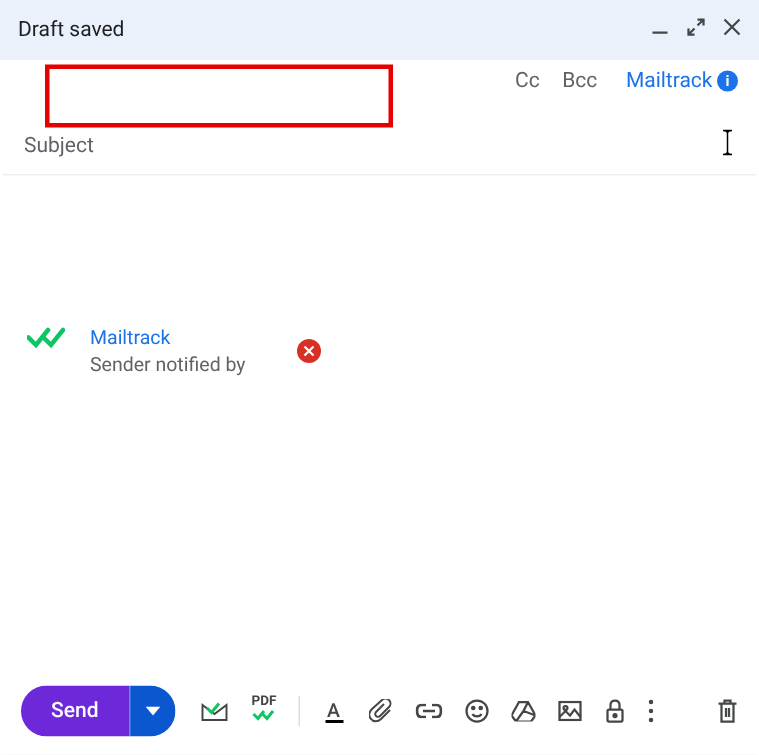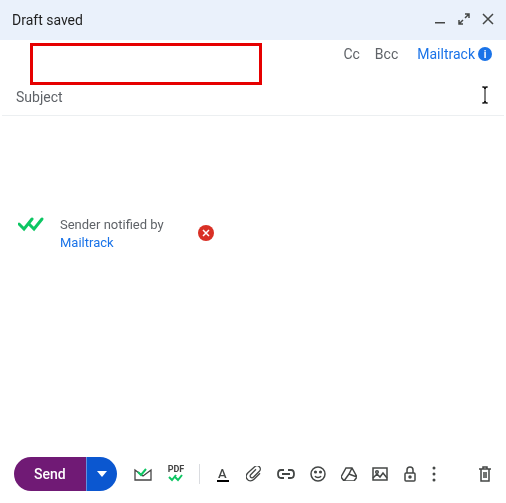--- a/index.html
+++ b/index.html
@@ -189,21 +189,21 @@
       align-items: center;
       padding: 12px 14px;
       gap: 6px;
     }
     .send-btn-group {
       display: flex;
       border-radius: 18px;
       overflow: hidden;
     }
     .send-btn {
-      background: #701a75;
+      background: #6d28d9;
       color: #fff;
       border: none;
       padding: 9px 20px;
       font-size: 14px;
       font-weight: 500;
       cursor: pointer;
       font-family: inherit;
     }
     .send-more {
       background: #0b57d0;
@@ -293,22 +293,22 @@
 
   <div class="body-area">
     <div class="mailtrack-box">
       <span class="double-check">
         <svg width="28" height="16" viewBox="0 0 28 16" fill="none" stroke="#0dc663" stroke-width="3" stroke-linecap="round">
             <path d="M1 8 L6 13 L14 3"></path>
             <path d="M11 8 L16 13 L24 3"></path>
           </svg>
       </span>
       <div>
+        <div class="notify-text"><span class="mailtrack-link">Mailtrack</span></div>
         <div class="notify-text">Sender notified by</div>
-        <div class="notify-text"><span class="mailtrack-link">Mailtrack</span></div>
       </div>
       <span class="close-red">
         <svg width="8" height="8" viewBox="0 0 8 8" stroke="#fff" stroke-width="1.5">
             <path d="M1 1 L7 7 M7 1 L1 7"></path>
           </svg>
       </span>
     </div>
   </div>
 
   <div class="footer">

